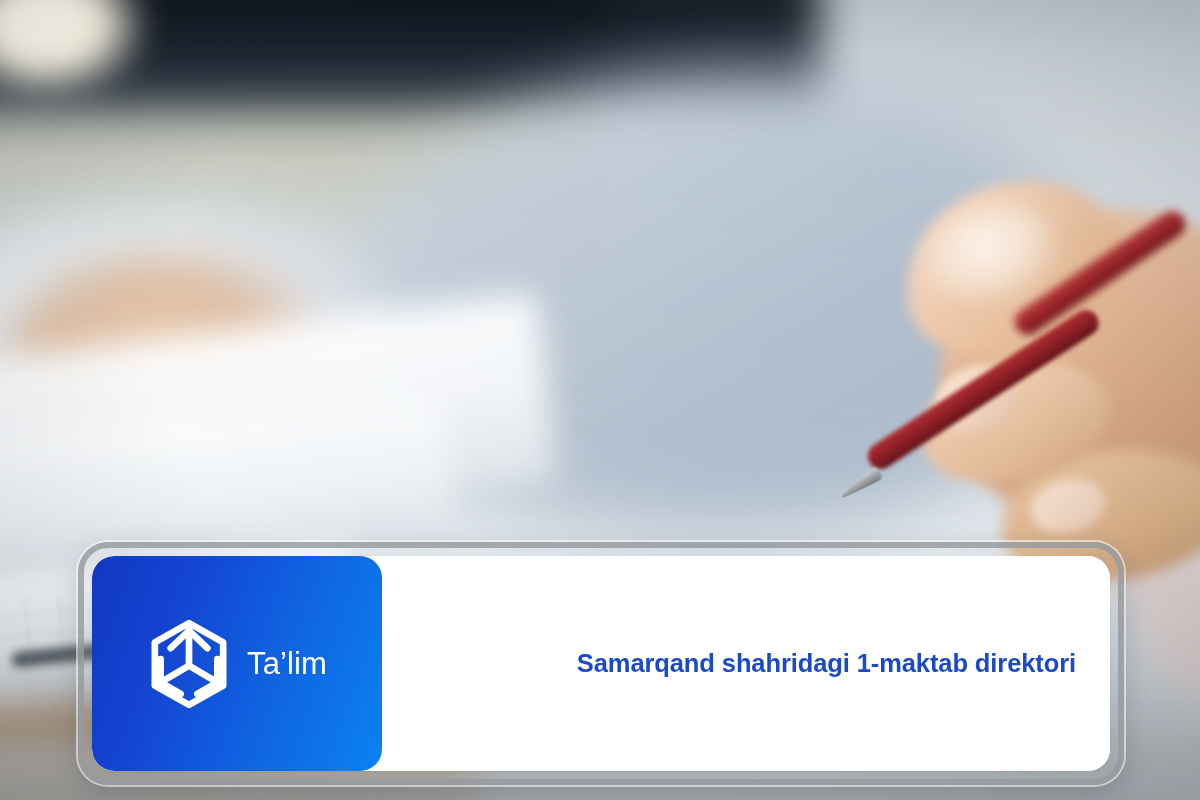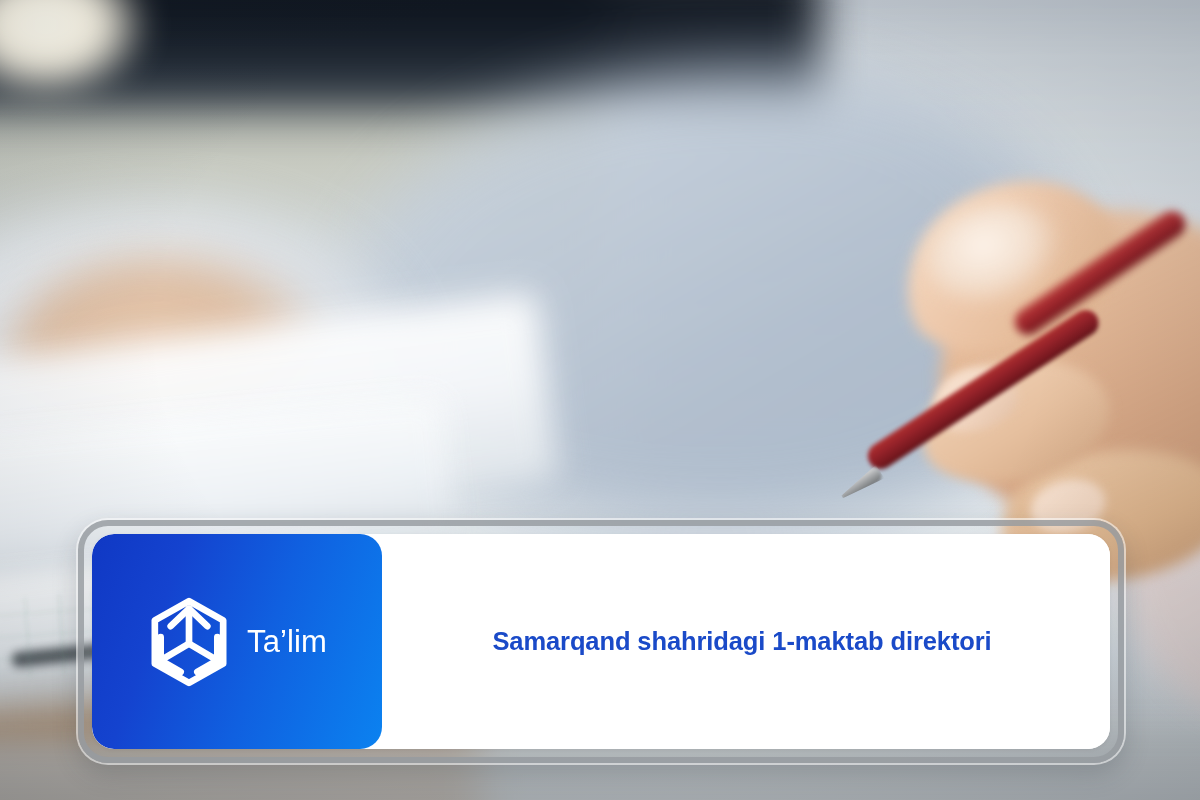--- a/index.html
+++ b/index.html
@@ -264,21 +264,21 @@
     position: absolute;
     inset: 0;
     background: radial-gradient(ellipse at 50% 42%, rgba(0,0,0,0) 52%, rgba(30,40,52,.16) 100%);
     pointer-events: none;
   }
 
   
   .card-frame {
     position: absolute;
     left: 78px;
-    top: 520px;
+    top: 542px;
     width: 1046px;
     height: 243px;
     border-radius: 30px;
     border: 6px solid rgba(150,155,160,.82);
     box-shadow:
       0 0 0 2px rgba(255,255,255,.55),
       0 10px 26px rgba(40,50,60,.22);
     box-sizing: border-box;
     background: rgba(255,255,255,.04);
     padding: 8px;
@@ -325,22 +325,22 @@
     font-size: 31px;
     font-weight: 500;
     letter-spacing: .1px;
     white-space: nowrap;
   }
 
   
   .headline {
     flex: 1 1 auto;
     display: flex;
-    flex-direction: row;
-    align-items: center;
+    flex-direction: column;
+    align-items: flex-end;
     justify-content: center;
     padding: 10px 34px 10px 26px;
     box-sizing: border-box;
     background: #ffffff;
   }
   .headline-line {
     color: #1a4ac8;
     font-size: 25.5px;
     font-weight: bold;
     line-height: 1.46;

